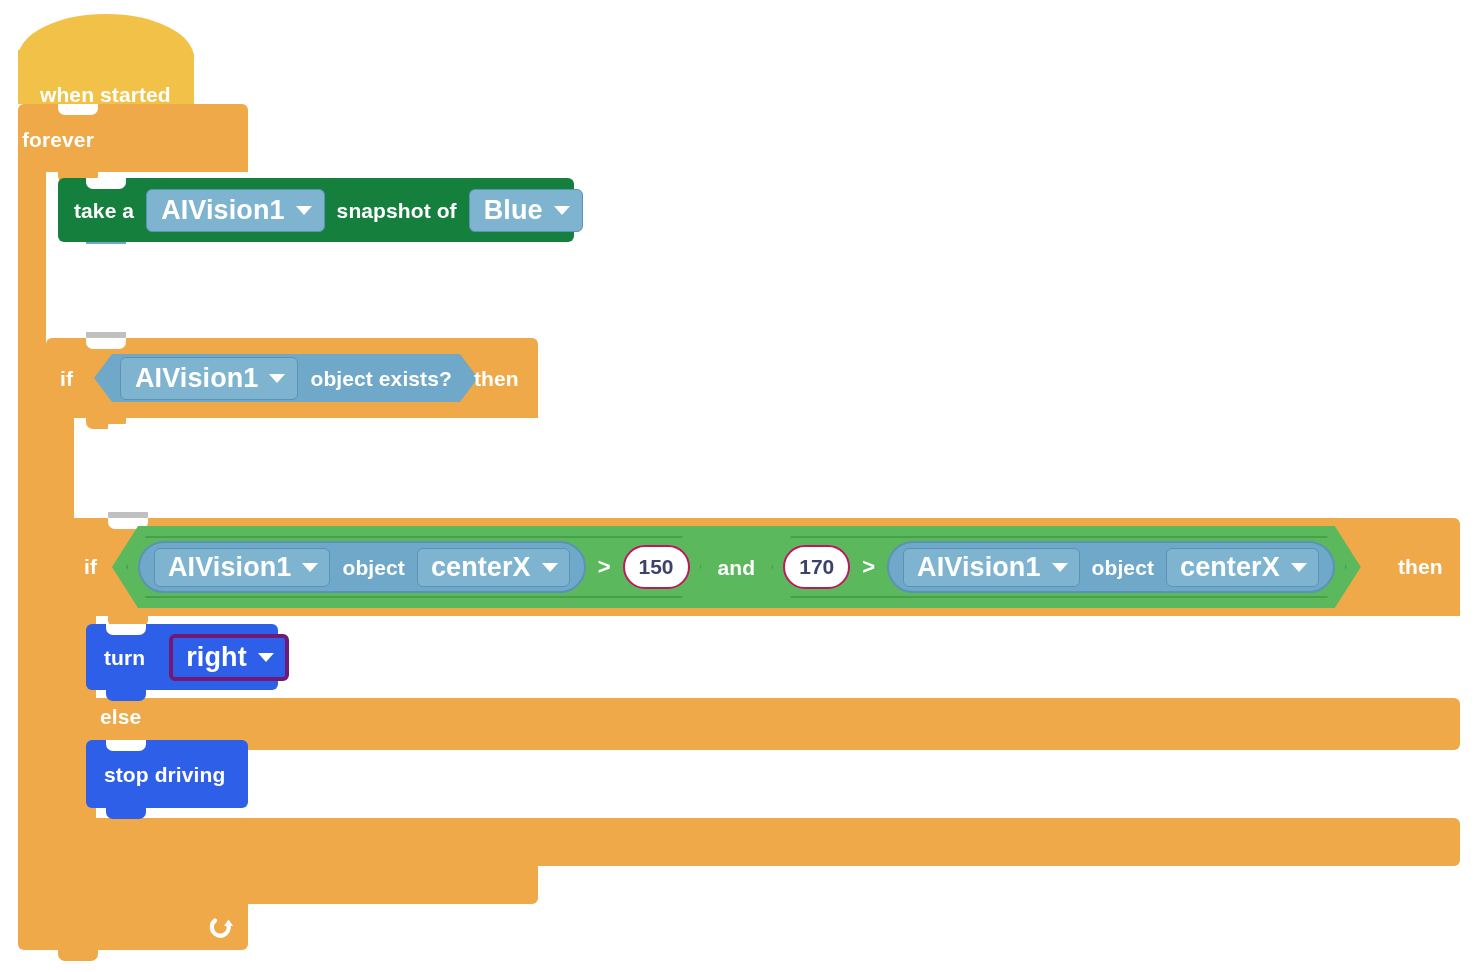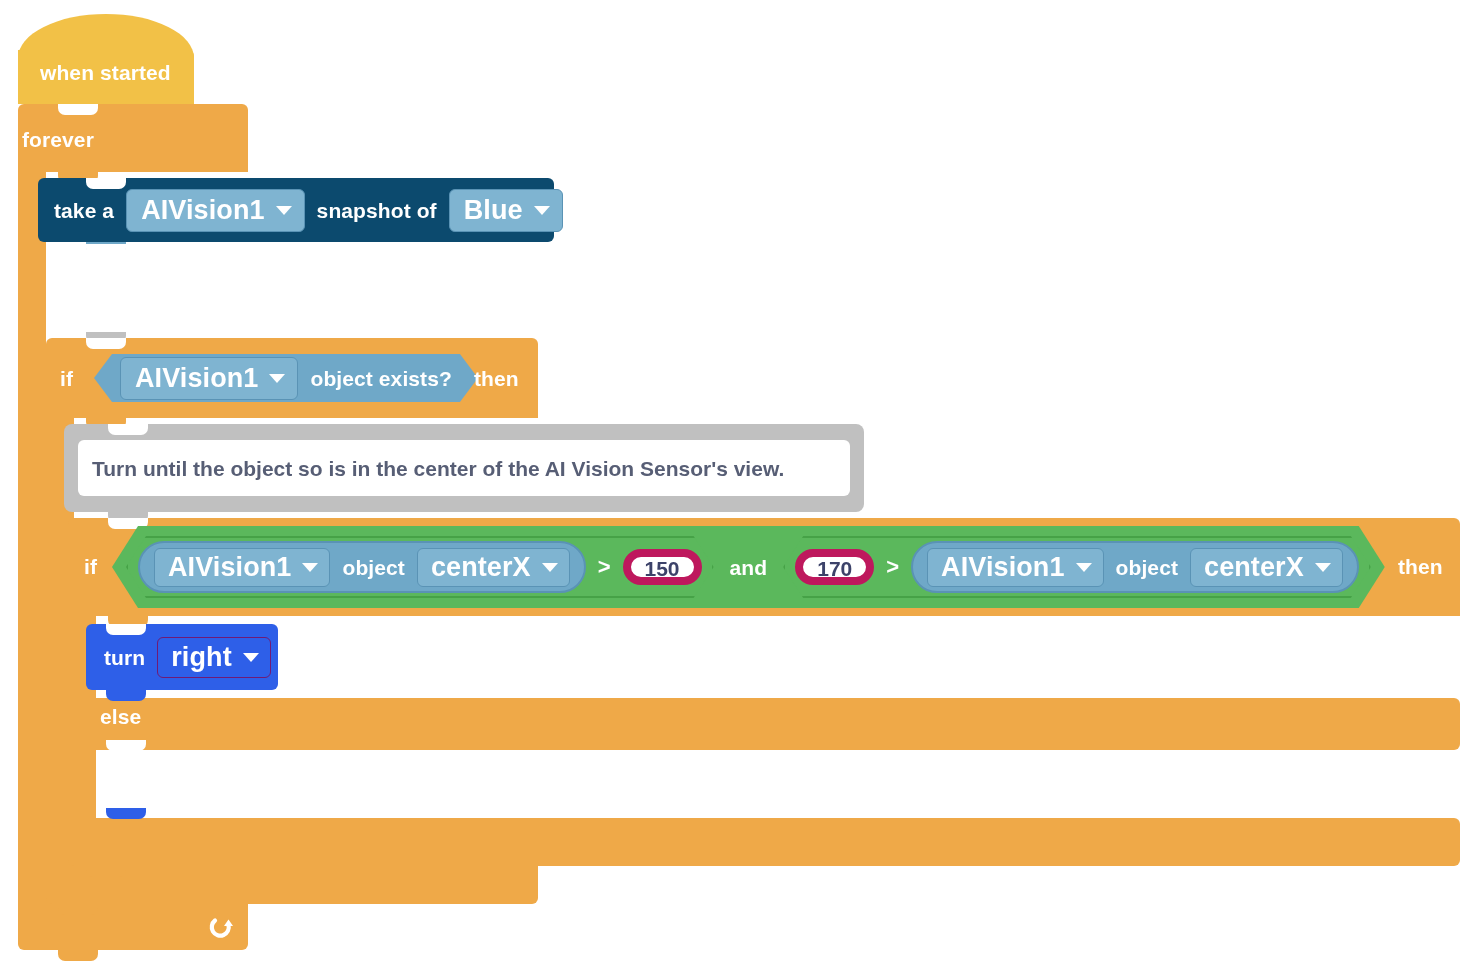--- a/index.html
+++ b/index.html
@@ -47,21 +47,21 @@
   }
   .hat-dome {
     position: absolute;
     left: 0; top: 0;
     width: 176px; height: 44px;
     background: #F2C147;
     border-radius: 88px 88px 0 0 / 44px 44px 0 0;
   }
   .hat-label {
     position: absolute;
-    left: 22px; top: 48px;
+    left: 22px; top: 70px;
   }
 
   
   .tab {
     position: absolute;
     width: 40px; height: 11px;
     border-radius: 0 0 7px 7px;
   }
 
   
@@ -89,23 +89,23 @@
   }
   .loop-arrow {
     position: absolute;
     left: 205px; top: 908px;
     width: 32px; height: 32px;
   }
 
   
   .snapshot {
     position: absolute;
-    left: 38px; top: 178px;
+    left: 58px; top: 178px;
     width: 516px; height: 64px;
-    background: #0c4a6e;
+    background: #15803d;
     border-radius: 6px;
     display: flex;
     align-items: center;
     padding-left: 16px;
     box-sizing: border-box;
     gap: 12px;
   }
 
   
   .dd {
@@ -267,25 +267,26 @@
     align-items: center;
     padding: 0 14px;
     gap: 12px;
     box-sizing: border-box;
   }
   .rep-blue .dd { padding: 5px 11px 5px 13px; }
 
   
   .num-oval {
     background: #ffffff;
-    border: 8px solid #be185d;
+    border: 2px solid #be185d;
     border-radius: 26px;
-    height: 36px;
+    height: 44px;
     min-width: 66px;
     display: flex;
+    align-items: center;
     justify-content: center;
     padding: 0 14px;
     box-sizing: border-box;
   }
   .num-oval span {
     color: #3C4269;
     font-weight: bold;
     font-size: 21px;
   }
 
@@ -297,23 +298,24 @@
     display: flex;
     align-items: center;
     padding-left: 18px;
     box-sizing: border-box;
     gap: 12px;
   }
   #turn-block { left: 86px; top: 624px; width: 192px; height: 66px; }
   #stop-block { left: 86px; top: 740px; width: 162px; height: 68px; }
   .motion .dd {
     background: #2E5FE8;
-    border: 1px solid #701a75;
+    border: 4px solid #701a75;
     border-radius: 6px;
     padding: 6px 11px 6px 13px;
+    margin-left: 12px;
   }
 
   
   .tab-hat    { left: 58px; top: 104px;  background: #F2C147; }
   .tab-for    { left: 58px; top: 172px;  background: #EFA948; }
   .tab-snap   { left: 86px; top: 242px;  background: #6FA8C8; }
   .tab-cmt1   { left: 86px; top: 332px;  background: #C0C0C0; }
   .tab-if1    { left: 86px; top: 418px;  background: #EFA948; }
   .tab-cmt2   { left: 108px; top: 512px; background: #C0C0C0; }
   .tab-if2    { left: 108px; top: 616px; background: #EFA948; }
@@ -384,25 +386,20 @@
       <span class="caret"></span>
     </span>
     <span class="btxt">object exists?</span>
   </div>
   <div class="btxt if1-label-then">then</div>
   <div class="tab tab-if1"></div>
   <div class="if1-left"></div>
   <div class="if1-bottom"></div>
   <div class="tab tab-if1bot"></div>
 
-  <div class="comment" id="comment2">
-    <div class="comment-inner">
-      <span class="comment-text">Turn until the object so is in the center of the AI Vision Sensor's view.</span>
-    </div>
-  </div>
   <div class="notch-in" style="left:108px; top:424px;"></div>
   <div class="tab tab-cmt2"></div>
 
   <div class="if2-top"></div>
   <div class="notch-in" style="left:108px; top:518px;"></div>
   <div class="btxt if2-label-if">if</div>
 
   <div class="and-hex">
 
     <span class="cmp-hex">
@@ -456,16 +453,19 @@
   <div class="motion" id="turn-block">
     <span class="btxt">turn</span>
     <span class="dd">
       <span class="btxt">right</span>
       <span class="caret"></span>
     </span>
   </div>
   <div class="notch-in" style="left:106px; top:624px;"></div>
   <div class="tab tab-turn"></div>
 
+  <div class="motion" id="stop-block">
+    <span class="btxt">stop driving</span>
+  </div>
   <div class="notch-in" style="left:106px; top:740px;"></div>
   <div class="tab tab-stop"></div>
 
 </div>
 
 </body></html>

